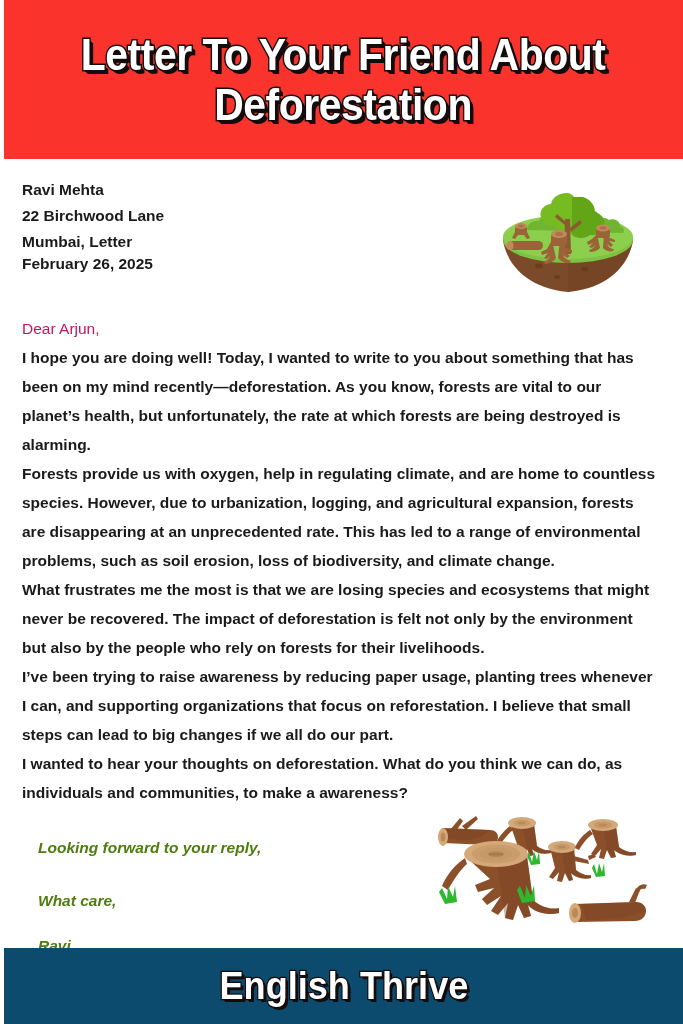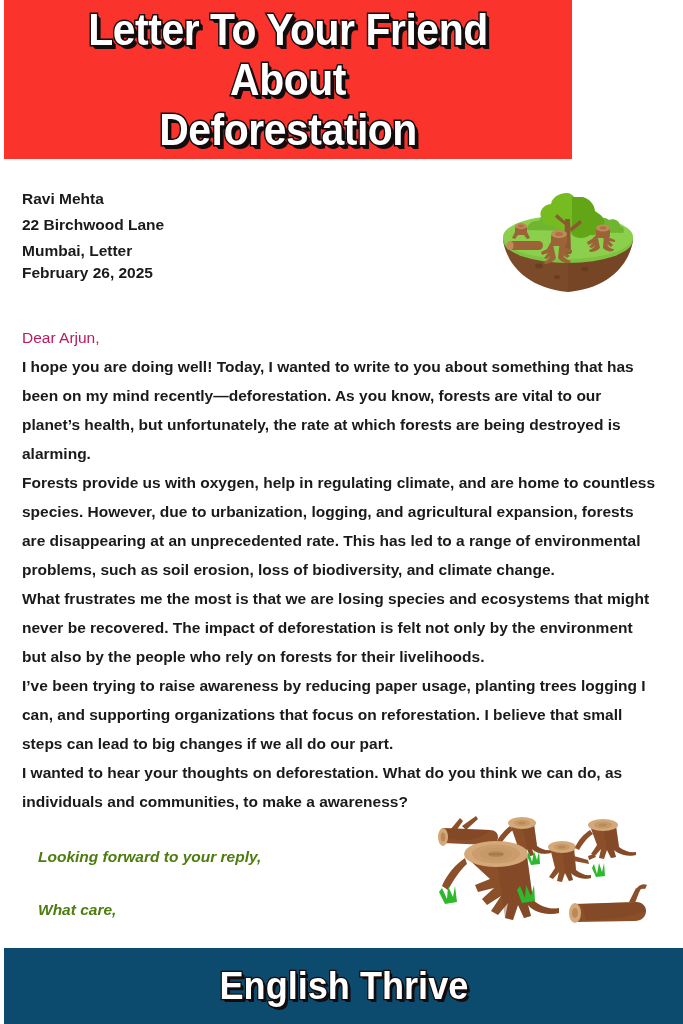--- a/index.html
+++ b/index.html
@@ -20,21 +20,21 @@
     height: 1024px;
     background: #ffffff;
     box-sizing: border-box;
   }
 
   
   .header-banner {
     position: absolute;
     left: 4px;
     top: 0px;
-    width: 568px;
+    width: 679px;
     height: 159px;
     background: #fa332d;
     display: flex;
     align-items: center;
     justify-content: center;
     padding: 0 14px;
     box-sizing: border-box;
   }
   .header-title {
     font-family: "Liberation Sans Narrow", "Liberation Sans", sans-serif;
@@ -52,21 +52,21 @@
        3px 3px 0 #140c0c,
        2px 2px 0 #140c0c;
     margin: 0;
     white-space: pre-line;
   }
 
   
   .letter {
     position: absolute;
     left: 0;
-    top: 168px;
+    top: 159px;
     width: 683px;
     height: 789px;
     box-sizing: border-box;
     padding: 18px 24px 0 22px;
   }
   .sender-block {
     font-size: 15.5px;
     font-weight: 700;
     color: #1a1a1a;
     line-height: 26px;
@@ -232,21 +232,21 @@
     </div>
 
     <span class="date-line">February 26, 2025</span>
 
     <span class="salutation">Dear Arjun,</span>
 
     <div class="body-copy">
       <p class="body-para">I hope you are doing well! Today, I wanted to write to you about something that has been on my mind recently—deforestation. As you know, forests are vital to our planet’s health, but unfortunately, the rate at which forests are being destroyed is alarming.</p>
       <p class="body-para">Forests provide us with oxygen, help in regulating climate, and are home to countless species. However, due to urbanization, logging, and agricultural expansion, forests are disappearing at an unprecedented rate. This has led to a range of environmental problems, such as soil erosion, loss of biodiversity, and climate change.</p>
       <p class="body-para">What frustrates me the most is that we are losing species and ecosystems that might never be recovered. The impact of deforestation is felt not only by the environment but also by the people who rely on forests for their livelihoods.</p>
-      <p class="body-para">I’ve been trying to raise awareness by reducing paper usage, planting trees logging I can, and supporting organizations that focus on reforestation. I believe that small steps can lead to big changes if we all do our part.</p>
+      <p class="body-para">I’ve been trying to raise awareness by reducing paper usage, planting trees whenever I can, and supporting organizations that focus on reforestation. I believe that small steps can lead to big changes if we all do our part.</p>
       <p class="body-para">I wanted to hear your thoughts on deforestation. What do you think we can do, as individuals and communities, to make a awareness?</p>
     </div>
 
     <div class="closing-block">
       <span class="closing-line">Looking forward to your reply,</span>
       <span class="closing-line closing-gap">What care,</span>
       <span class="closing-line">Ravi</span>
     </div>
   </div>
 

